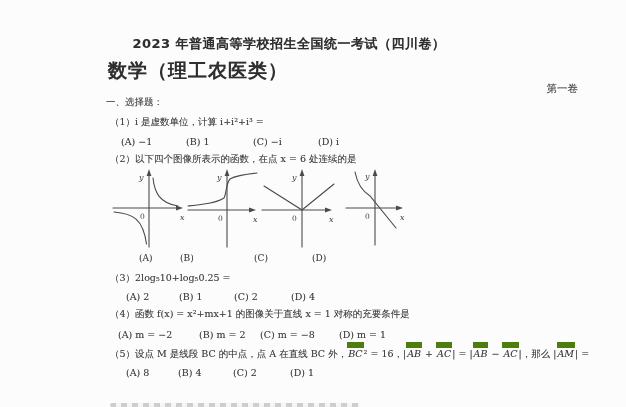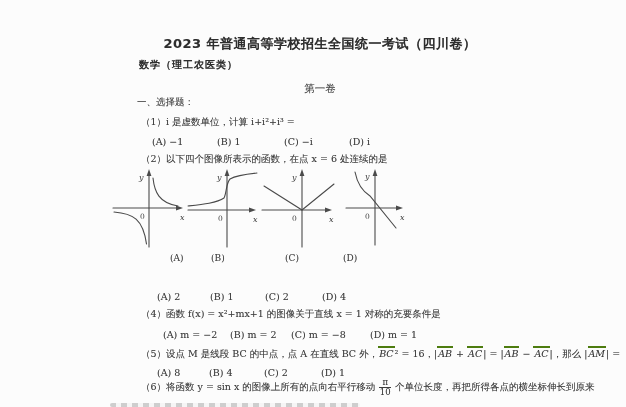--- a/index.html
+++ b/index.html
@@ -1,39 +1,39 @@
 <!DOCTYPE html>
 <html><head>
 <meta charset="utf-8">
 <style>
   html,body{margin:0;padding:0;background:#ffffff;}
   .page{
     position:relative;width:626px;height:407px;background:#fcfcfc;
     font-family:"DejaVu Serif","Liberation Serif",serif;color:#3c3c3c;
     overflow:hidden;
   }
-  .page .txt{text-shadow:0 0 0.4px rgba(90,90,90,.45);margin-left:31px;}
+  .page .txt{text-shadow:0 0 0.4px rgba(90,90,90,.45);}
   .title{
     position:absolute;top:35px;left:0;width:578px;text-align:center;
     font-family:"DejaVu Sans","Liberation Sans",sans-serif;
     font-weight:700;font-size:13px;color:#2e2e2e;letter-spacing:.5px;
   }
   .subject{
     position:absolute;top:58px;left:108px;
     font-family:"DejaVu Sans","Liberation Sans",sans-serif;
-    font-weight:700;font-size:10px;color:#2e2e2e;letter-spacing:1px;
+    font-weight:700;font-size:19px;color:#2e2e2e;letter-spacing:1px;
   }
-  .section{position:absolute;top:82px;left:0;width:578px;text-align:center;font-size:10.5px;color:#4a4a4a;}
+  .section{position:absolute;top:82px;left:0;width:578px;text-align:right;font-size:10.5px;color:#4a4a4a;}
   .part{position:absolute;top:96px;left:106px;font-size:9.5px;color:#434343;}
   .qline{position:absolute;left:110px;font-size:9.5px;white-space:nowrap;color:#3c3c3c;}
   .optrow{position:absolute;left:0;top:0;width:616px;height:13px;}
   .opt{position:absolute;font-size:9.5px;white-space:nowrap;color:#3c3c3c;}
   .fig{position:absolute;top:166px;}
   .caption{position:absolute;top:253px;font-size:9px;color:#444;}
-  .vec{border-top:2px solid #4d7c0f;padding:0 1px;font-style:italic;}
+  .vec{border-top:6px solid #4d7c0f;padding:0 1px;font-style:italic;}
   .q6row{position:absolute;left:110px;top:378px;display:flex;align-items:center;font-size:9.5px;white-space:nowrap;color:#3c3c3c;}
   .frac{display:inline-flex;flex-direction:column;align-items:center;margin:0 4px;font-size:8.5px;line-height:1.1;}
   .frac-num{padding:0 3px;border-bottom:1px solid #3c3c3c;}
   .cutline{
     position:absolute;top:403px;left:110px;width:250px;height:4px;border-radius:2px;
     background:repeating-linear-gradient(90deg, rgba(120,120,120,.35) 0 6px, rgba(120,120,120,.05) 6px 11px);
     filter:blur(.6px);
   }
   svg{overflow:visible;}
   svg line, svg path, svg polyline{stroke:#4a4a4a;stroke-width:1.1;fill:none;stroke-linecap:round;}
@@ -112,49 +112,42 @@
       <text class="zero" x="35" y="53">0</text>
       <path d="M25,6 C27,16 32,25 40,30 L66,62"></path>
     </svg>
   </div>
 
   <span class="caption txt" style="left:139px">(A)</span>
   <span class="caption txt" style="left:180px">(B)</span>
   <span class="caption txt" style="left:254px">(C)</span>
   <span class="caption txt" style="left:312px">(D)</span>
 
+  <div class="qline txt" style="top:272px">（3）2log₅10+log₅0.25 =</div>
   <div class="optrow" style="top:291px">
     <span class="opt txt" style="left:126px">(A) 2</span>
     <span class="opt txt" style="left:179px">(B) 1</span>
     <span class="opt txt" style="left:234px">(C) 2</span>
     <span class="opt txt" style="left:291px">(D) 4</span>
   </div>
 
   <div class="qline txt" style="top:308px">（4）函数 f(x) = x²+mx+1 的图像关于直线 x = 1 对称的充要条件是</div>
   <div class="optrow" style="top:329px">
-    <span class="opt txt" style="left:132px">(A) m = −2</span>
+    <span class="opt txt" style="left:118px">(A) m = −2</span>
     <span class="opt txt" style="left:199px">(B) m = 2</span>
     <span class="opt txt" style="left:260px">(C) m = −8</span>
     <span class="opt txt" style="left:339px">(D) m = 1</span>
   </div>
 
   <div class="qline txt" style="top:348px">
     <span>（5）设点 M 是线段 BC 的中点，点 A 在直线 BC 外，</span><span class="vec">BC</span><span>² = 16，|</span><span class="vec">AB</span><span> + </span><span class="vec">AC</span><span>| = |</span><span class="vec">AB</span><span> − </span><span class="vec">AC</span><span>|，那么 |</span><span class="vec">AM</span><span>| =</span>
   </div>
   <div class="optrow" style="top:367px">
     <span class="opt txt" style="left:126px">(A) 8</span>
     <span class="opt txt" style="left:178px">(B) 4</span>
     <span class="opt txt" style="left:233px">(C) 2</span>
     <span class="opt txt" style="left:290px">(D) 1</span>
   </div>
 
-  <div class="q6row txt">
-    <span>（6）将函数 y = sin x 的图像上所有的点向右平行移动</span>
-    <span class="frac">
-      <span class="frac-num">π</span>
-      <span class="frac-den">10</span>
-    </span>
-    <span>个单位长度，再把所得各点的横坐标伸长到原来</span>
-  </div>
 
   <div class="cutline"></div>
 
 </div>
 
 </body></html>

